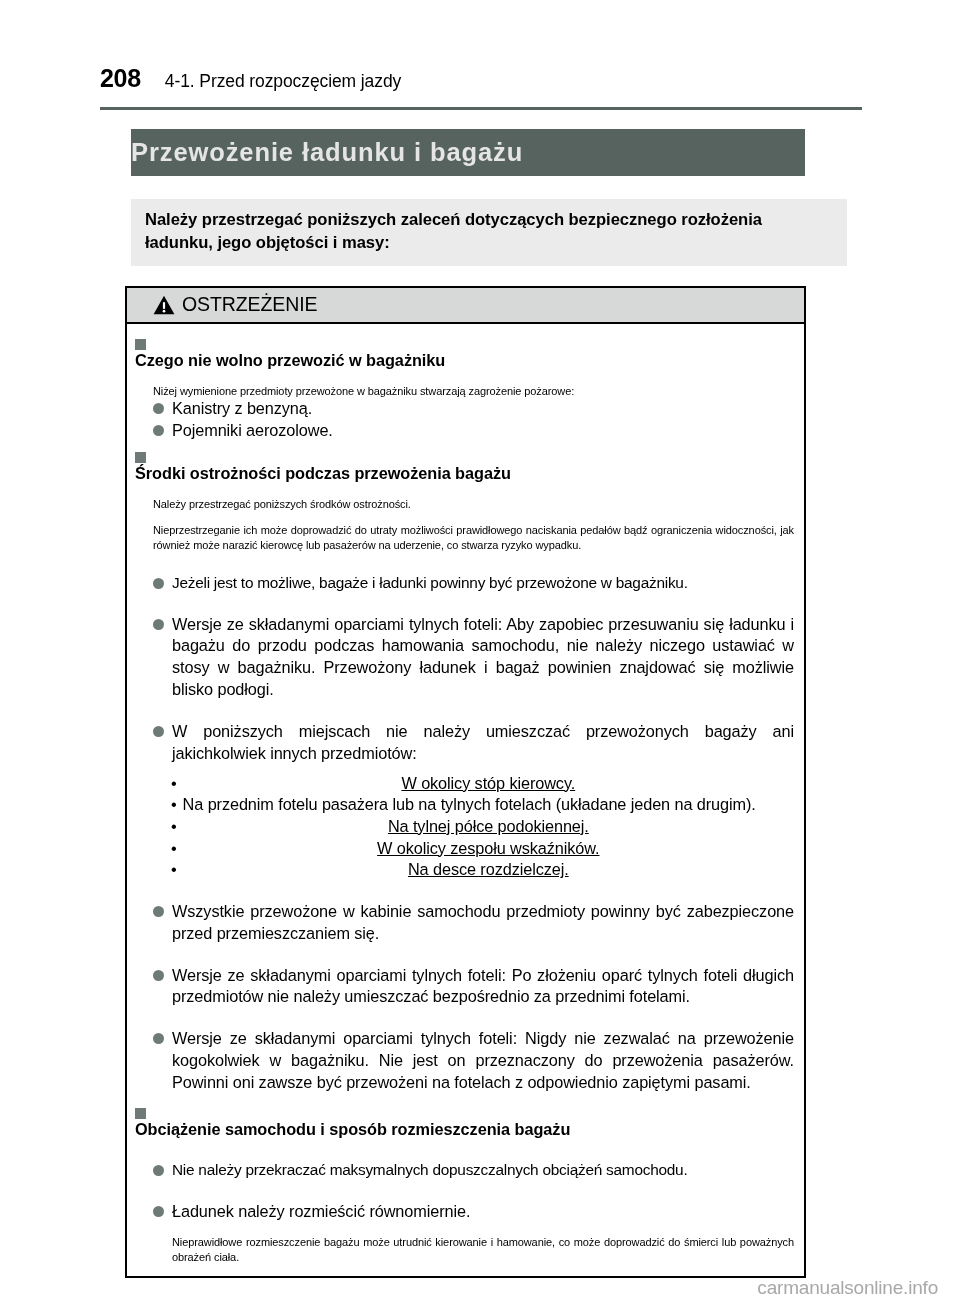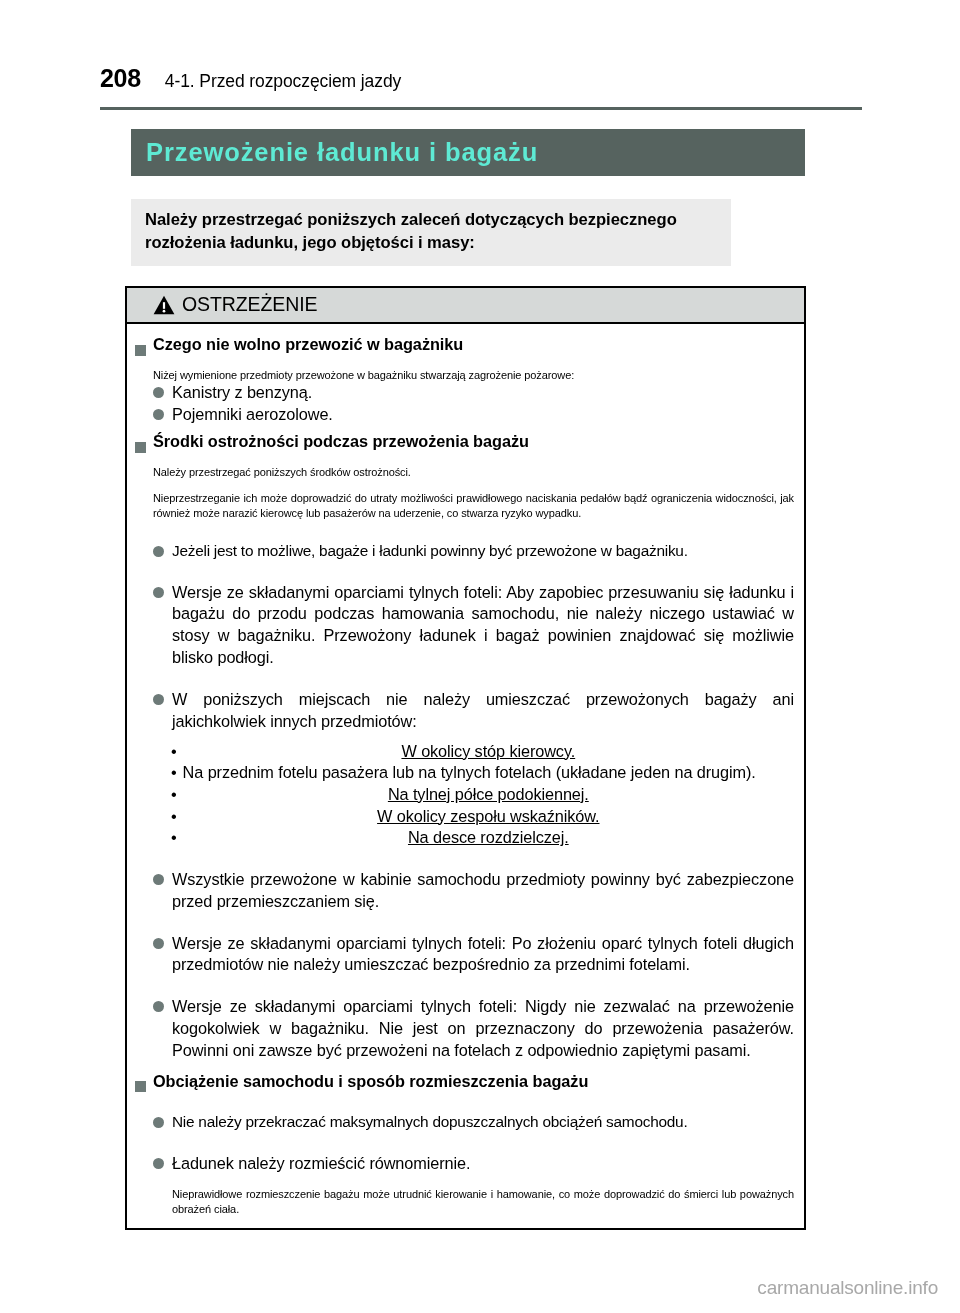--- a/index.html
+++ b/index.html
@@ -59,33 +59,32 @@
     position: absolute;
     left: 131px;
     top: 129px;
     width: 674px;
     height: 47px;
     background: #56635f;
     display: flex;
     align-items: center;
   }
   .title-bar-text {
-    color: #5eead4;
+    color: #e5e5e5;
     font-size: 25.5px;
     font-weight: bold;
     letter-spacing: 0.9px;
-    padding-left: 15px;
   }
 
   
   .intro-box {
     position: absolute;
     left: 131px;
     top: 199px;
-    width: 600px;
+    width: 716px;
     min-height: 60px;
     background: #ebebeb;
     padding: 9px 14px 11px 14px;
     box-sizing: border-box;
   }
   .intro-text {
     font-size: 16.6px;
     font-weight: bold;
     line-height: 1.41;
     letter-spacing: -0.05px;
@@ -124,22 +123,23 @@
     color: #000;
   }
 
   .warning-body {
     padding: 8px 10px 12px 8px;
   }
 
   
   .sq-item {
     display: flex;
-    align-items: flex-end;
+    align-items: flex-start;
     margin-top: 2px;
+    flex-direction: column;
   }
   .sq-bullet {
     width: 11px;
     height: 11px;
     background: #6d7a78;
     flex: 0 0 auto;
     margin-top: 5px;
     margin-right: 7px;
   }
   .sq-label {

